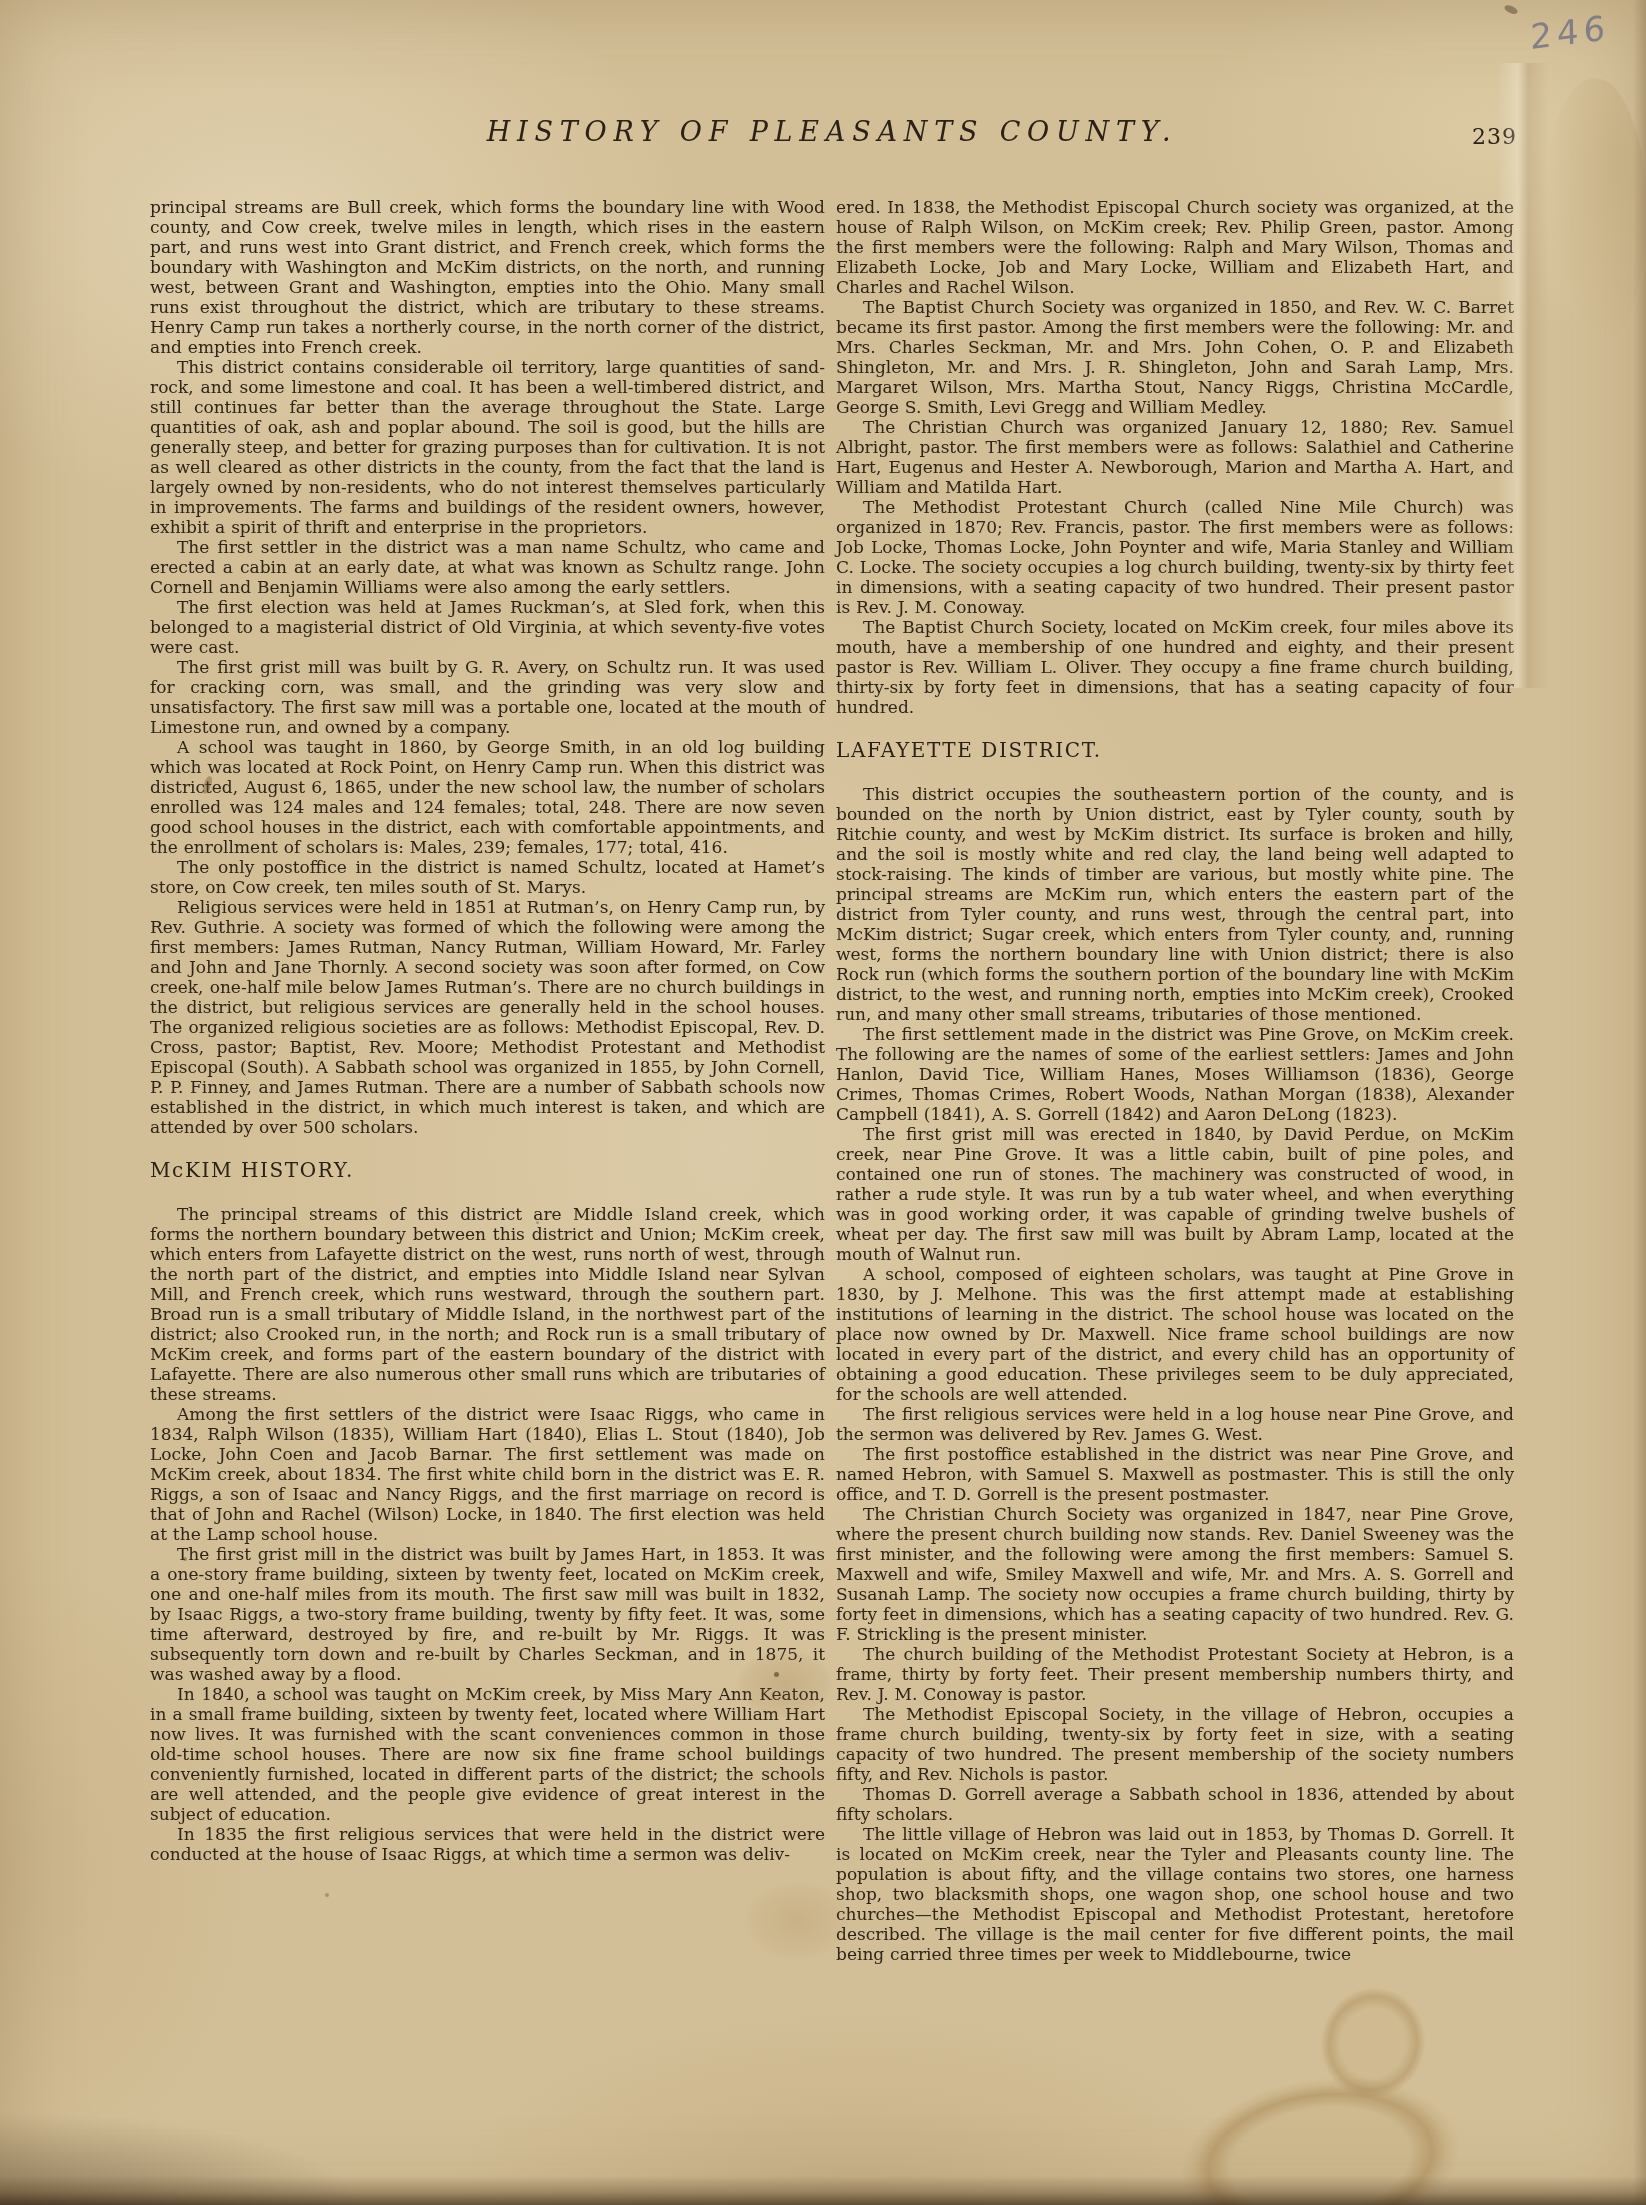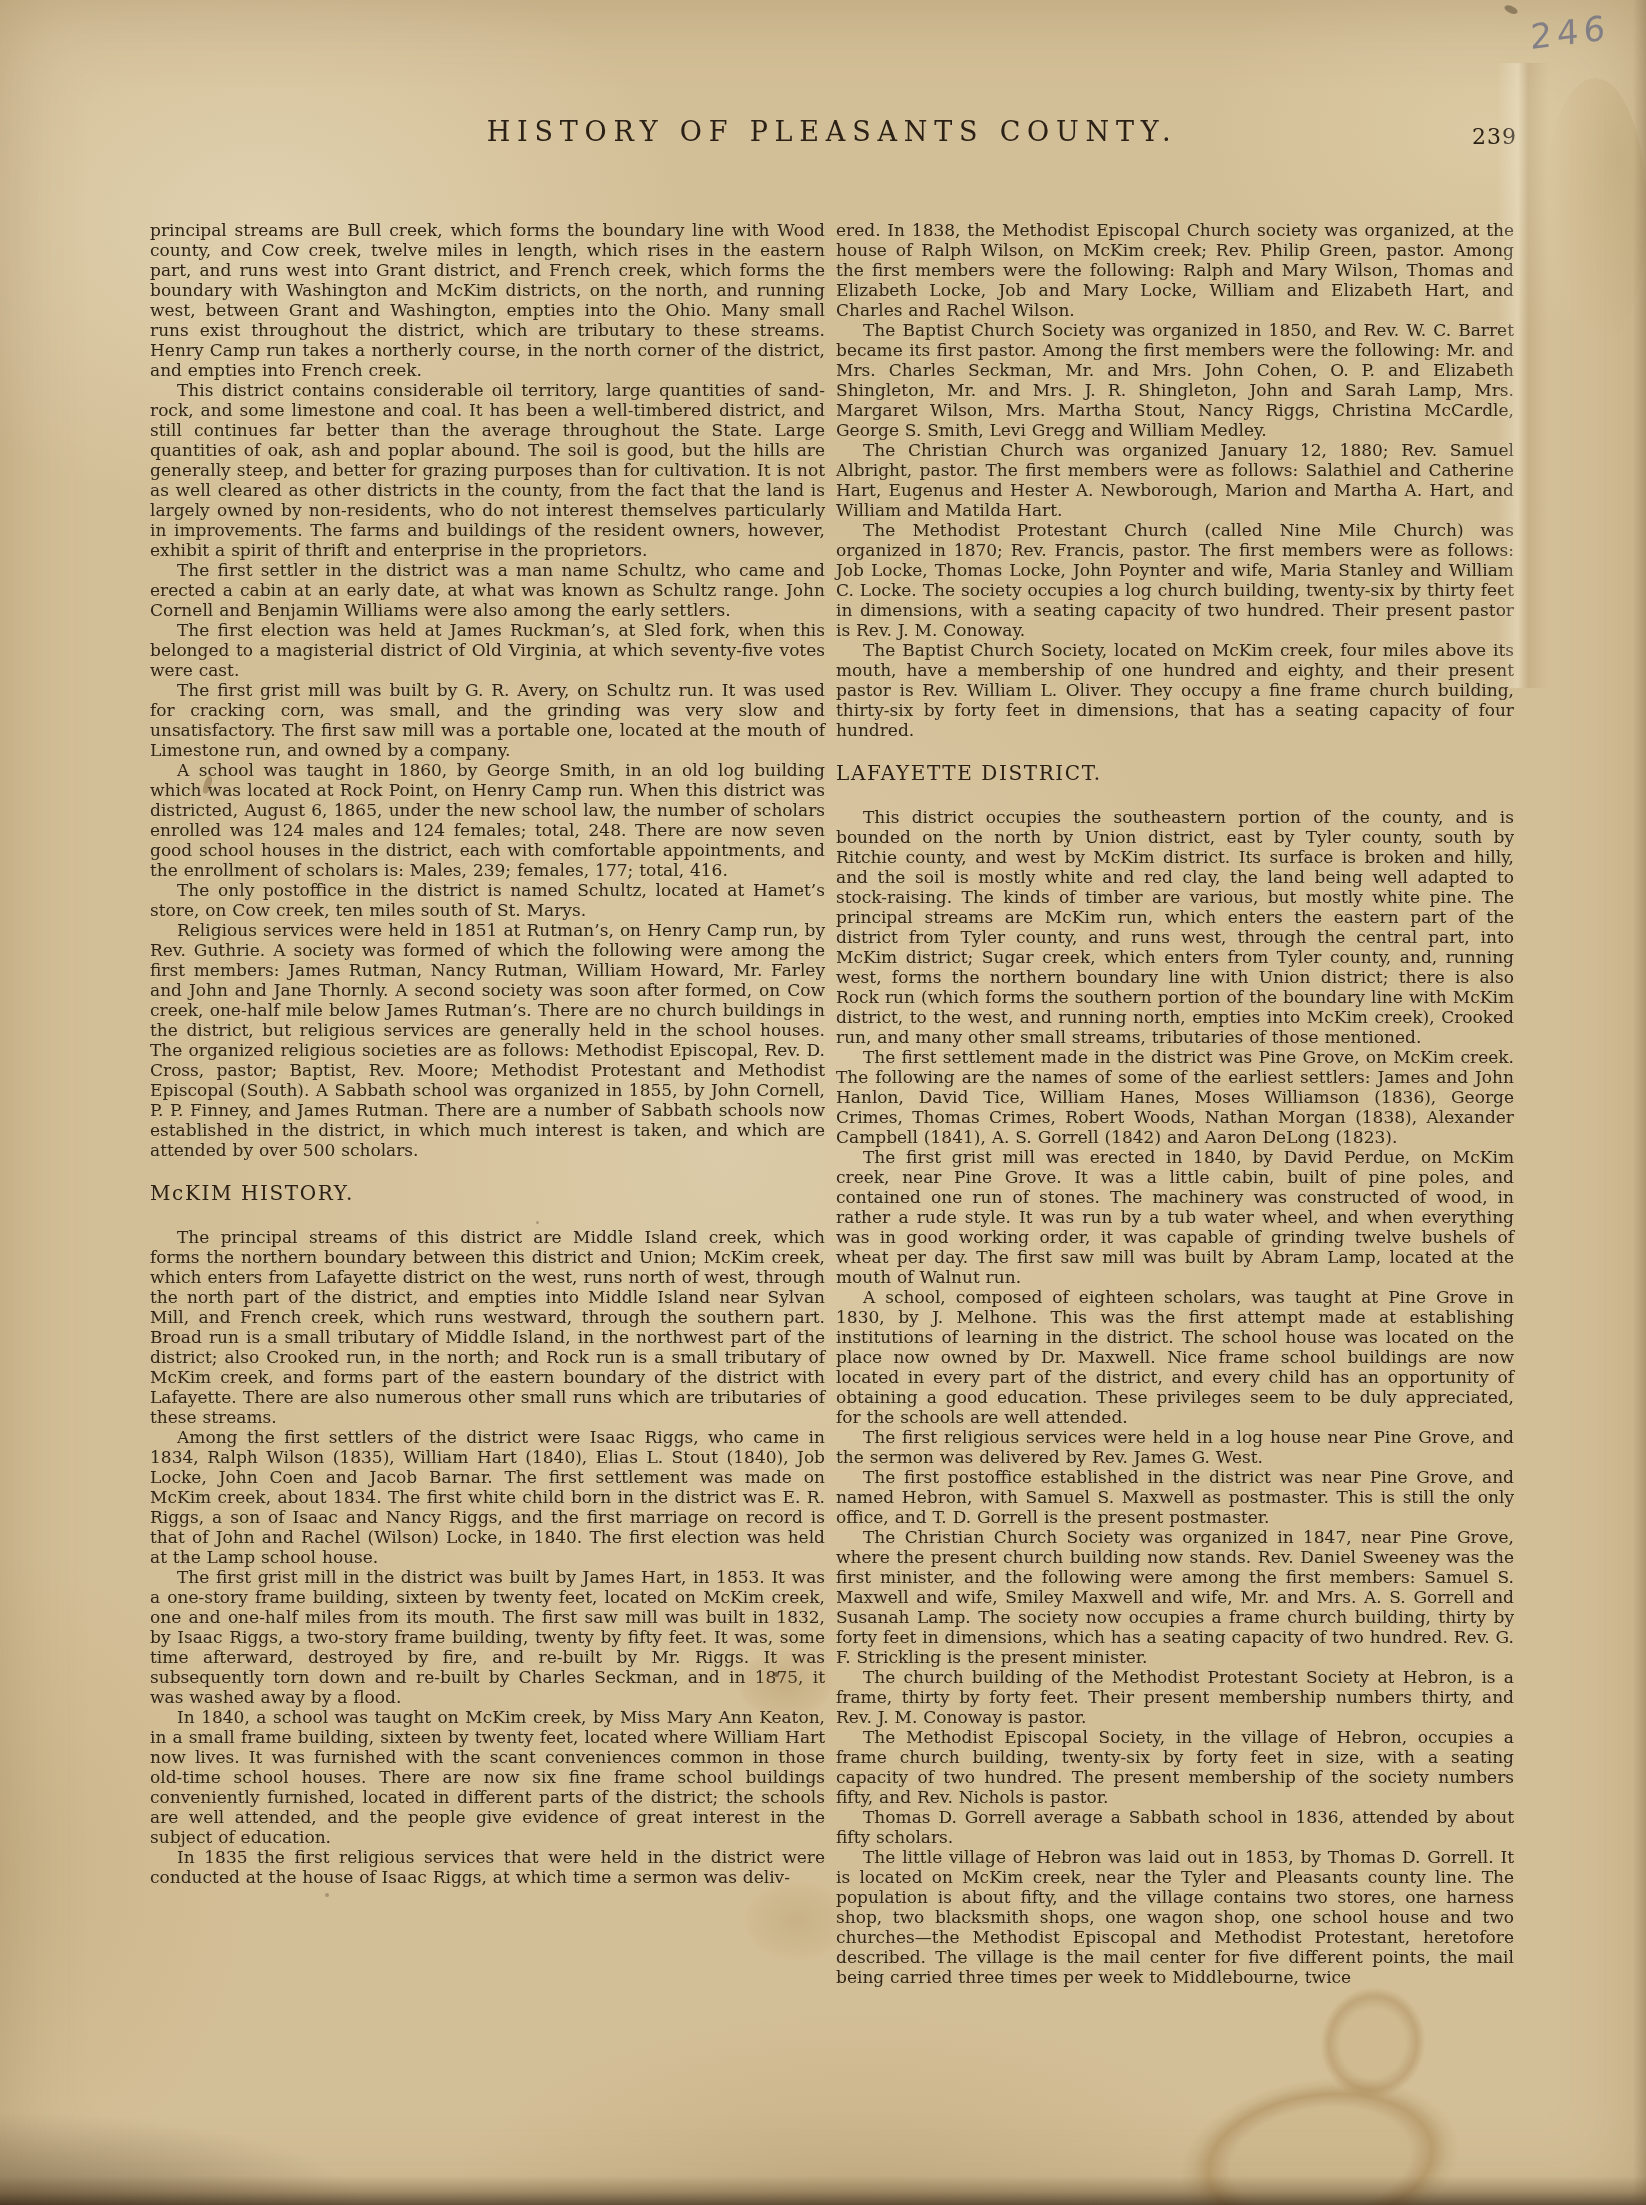--- a/index.html
+++ b/index.html
@@ -24,20 +24,21 @@
     box-shadow: inset 0 0 83px rgba(110,82,44,0.28);
   }
 
   
   .running-head {
     position: absolute;
     top: 116px;
     left: 150px;
     width: 1364px;
     text-align: center;
+    font-style: italic;
     font-size: 27px;
     letter-spacing: 6.8px;
     color: #2b2116;
     white-space: nowrap;
   }
   .page-number {
     position: absolute;
     top: 124px;
     left: 1366px;
     width: 151px;
@@ -54,21 +55,21 @@
     font-size: 34px;
     font-weight: 400;
     letter-spacing: 5.2px;
     color: rgba(112,114,130,0.82);
     transform: rotate(-7deg) skewX(-6deg);
   }
 
   
   .column {
     position: absolute;
-    top: 220px;
+    top: 197px;
     font-size: 17px;
     line-height: 20px;
     text-align: justify;
   }
   .column-left  { left: 150px;  width: 675px; }
   .column-right { left: 836px; width: 678px; }
 
   .column p {
     margin: 0;
     text-indent: 27px;

